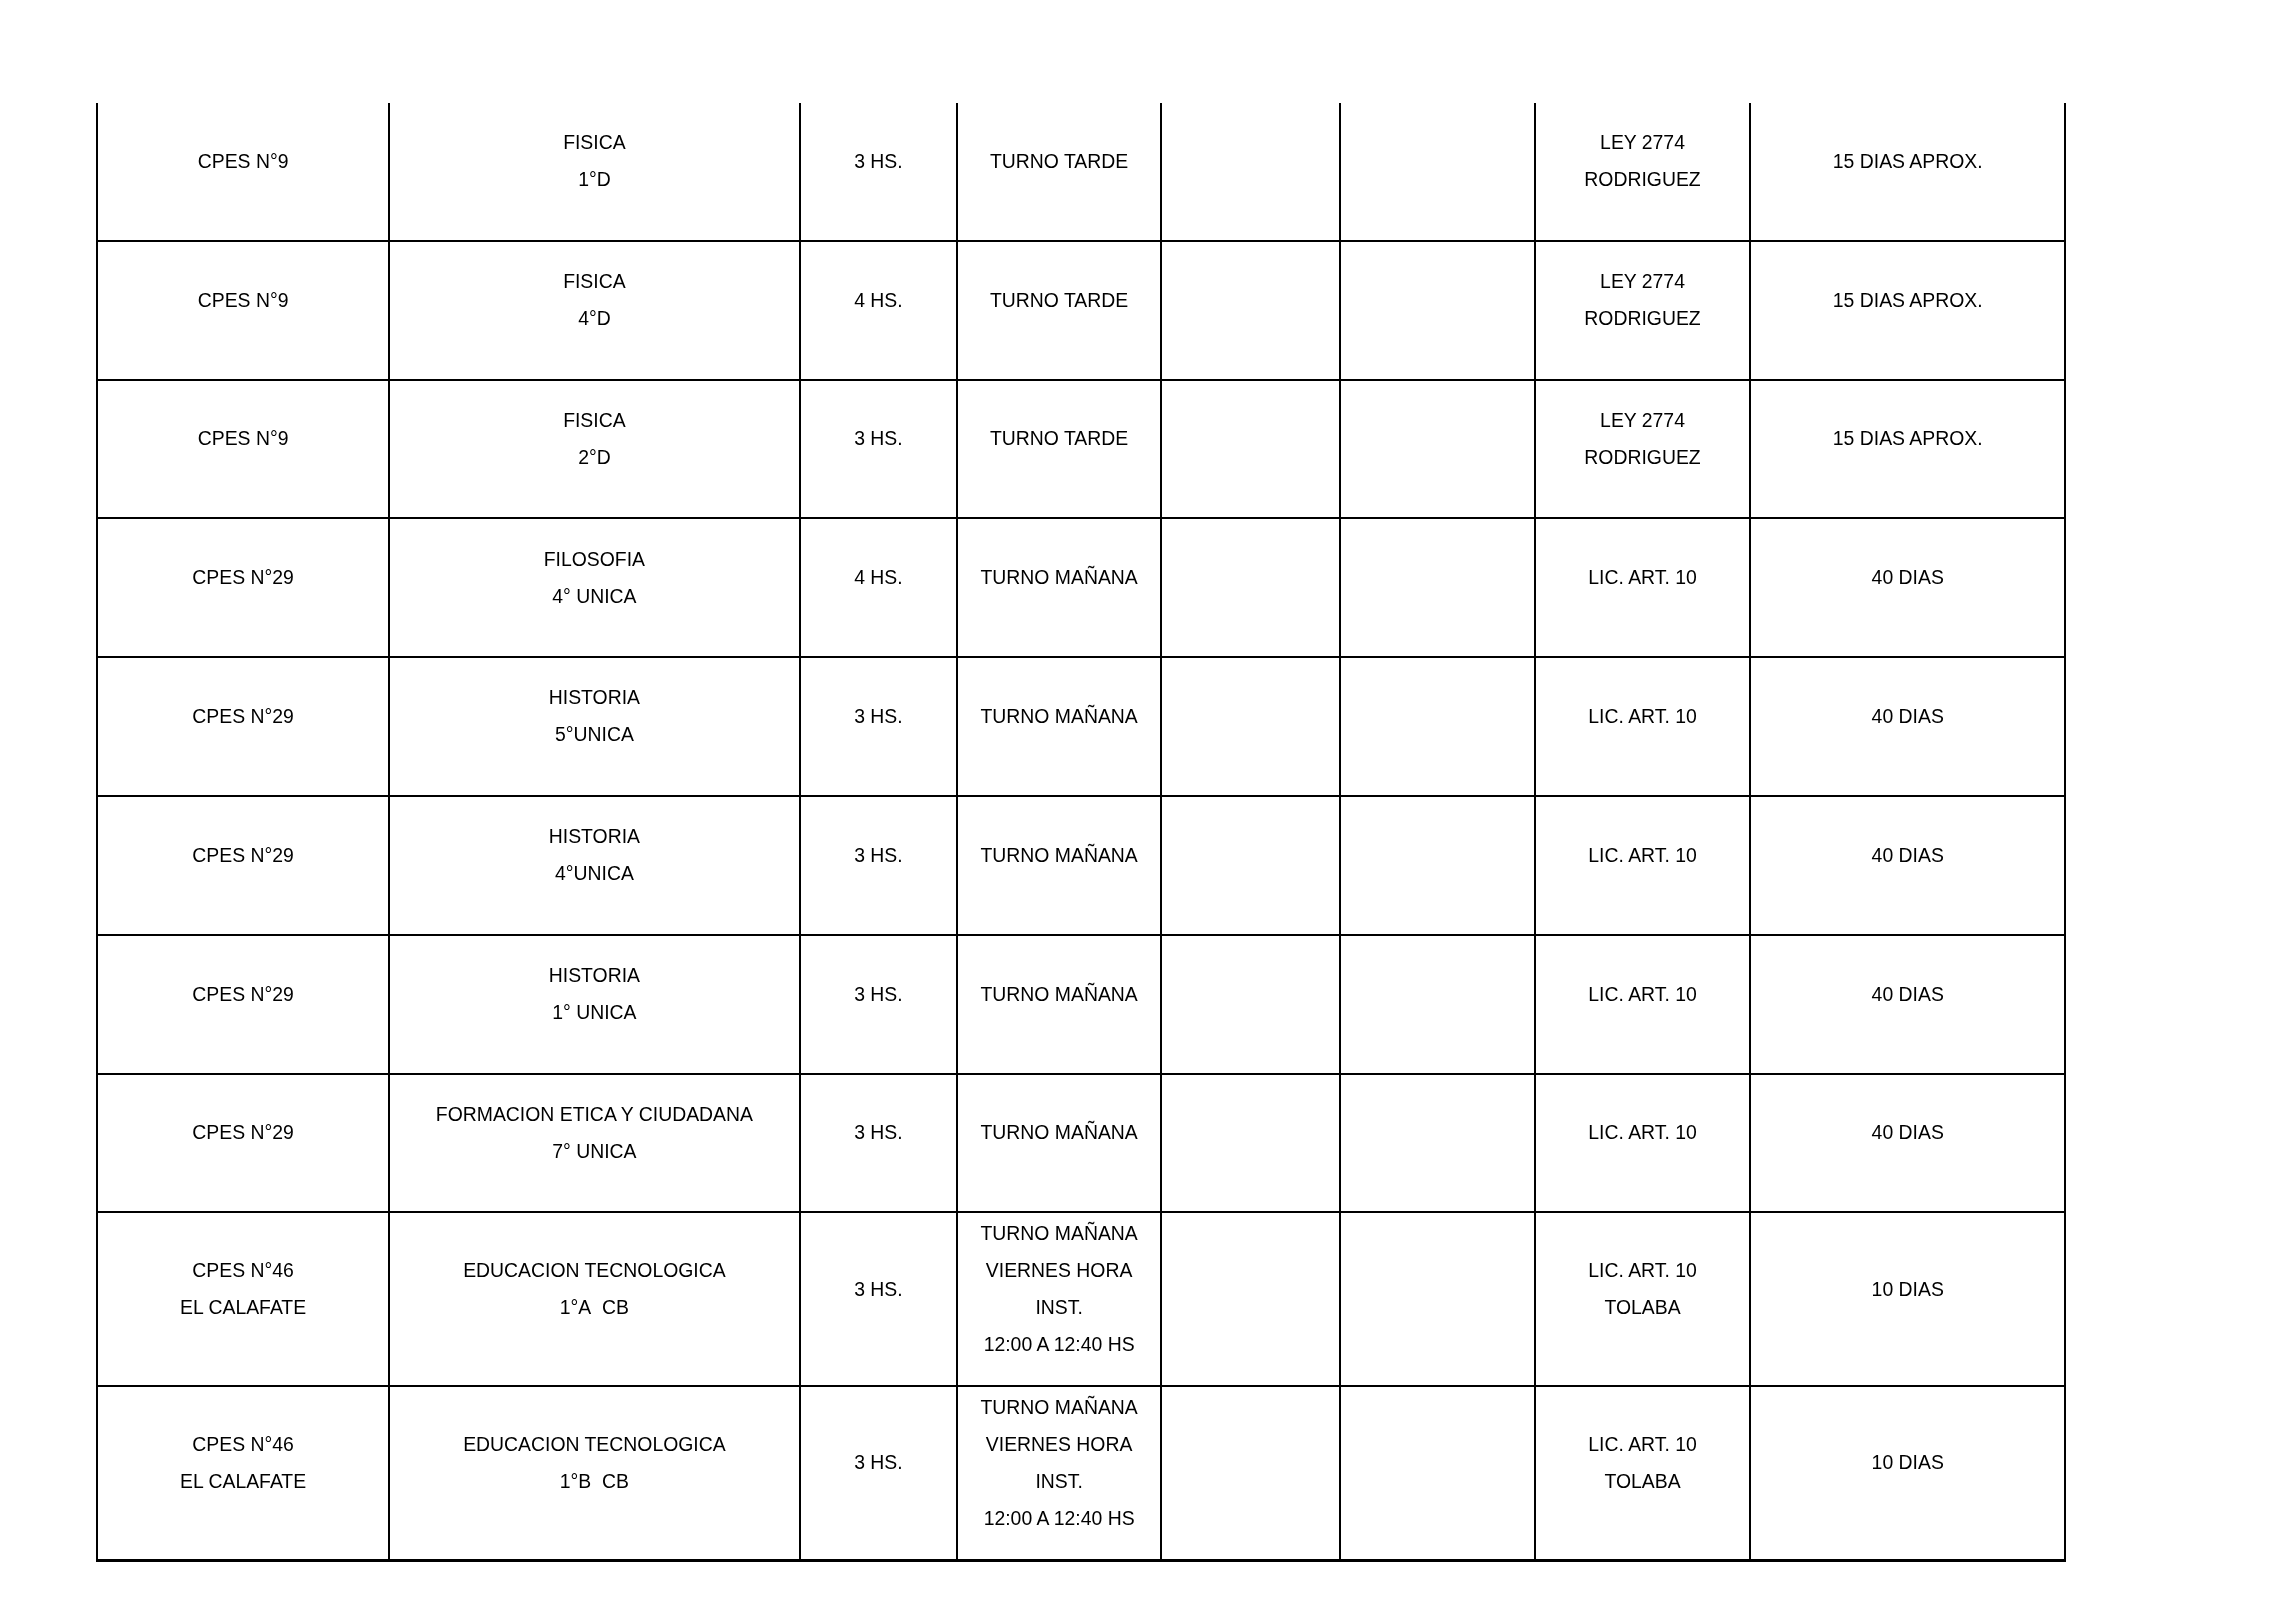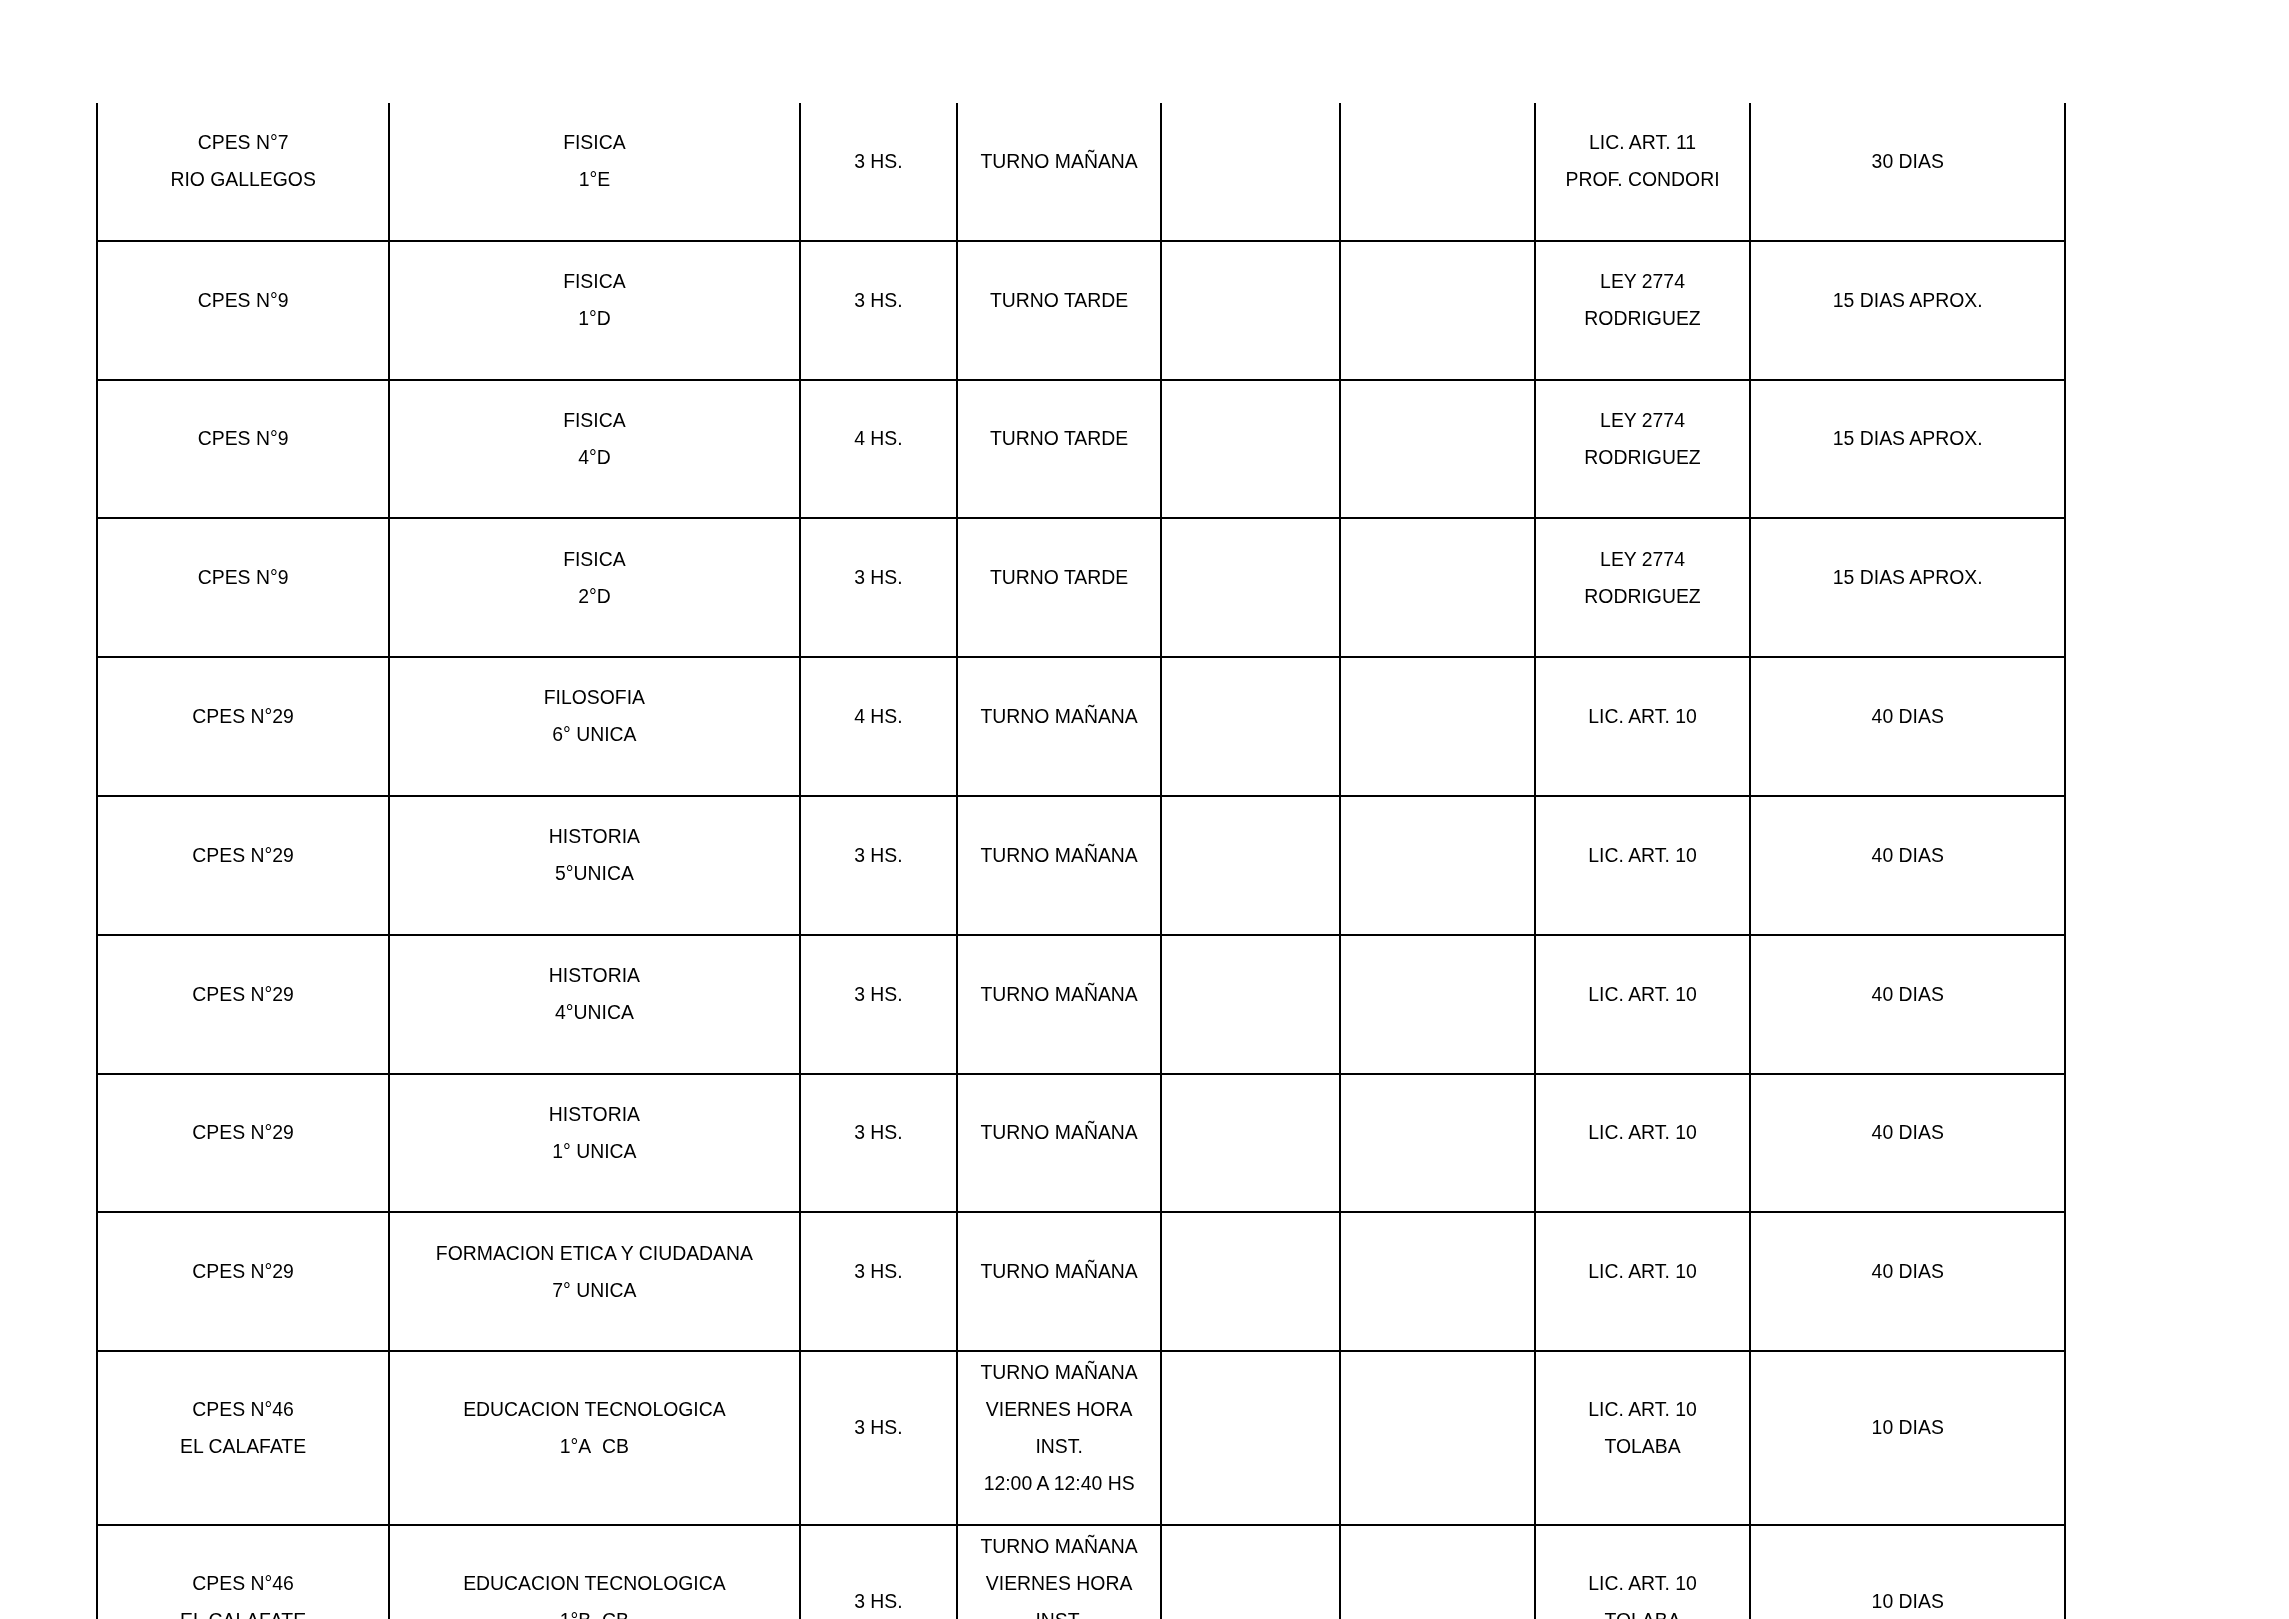--- a/index.html
+++ b/index.html
@@ -65,33 +65,20 @@
       <col class="c-subject">
       <col class="c-hours">
       <col class="c-shift">
       <col class="c-empty1">
       <col class="c-empty2">
       <col class="c-regime">
       <col class="c-duration">
     </colgroup>
     <tbody>
         <tr>
-          <td>CPES N°7
-RIO GALLEGOS</td>
-          <td>FISICA
-1°E</td>
-          <td>3 HS.</td>
-          <td>TURNO MAÑANA</td>
-          <td></td>
-          <td></td>
-          <td>LIC. ART. 11
-PROF. CONDORI</td>
-          <td>30 DIAS</td>
-        </tr>
-        <tr>
           <td>CPES N°9</td>
           <td>FISICA
 1°D</td>
           <td>3 HS.</td>
           <td>TURNO TARDE</td>
           <td></td>
           <td></td>
           <td>LEY 2774
 RODRIGUEZ</td>
           <td>15 DIAS APROX.</td>
@@ -116,21 +103,21 @@
           <td>TURNO TARDE</td>
           <td></td>
           <td></td>
           <td>LEY 2774
 RODRIGUEZ</td>
           <td>15 DIAS APROX.</td>
         </tr>
         <tr>
           <td>CPES N°29</td>
           <td>FILOSOFIA
-6° UNICA</td>
+4° UNICA</td>
           <td>4 HS.</td>
           <td>TURNO MAÑANA</td>
           <td></td>
           <td></td>
           <td>LIC. ART. 10</td>
           <td>40 DIAS</td>
         </tr>
         <tr>
           <td>CPES N°29</td>
           <td>HISTORIA

